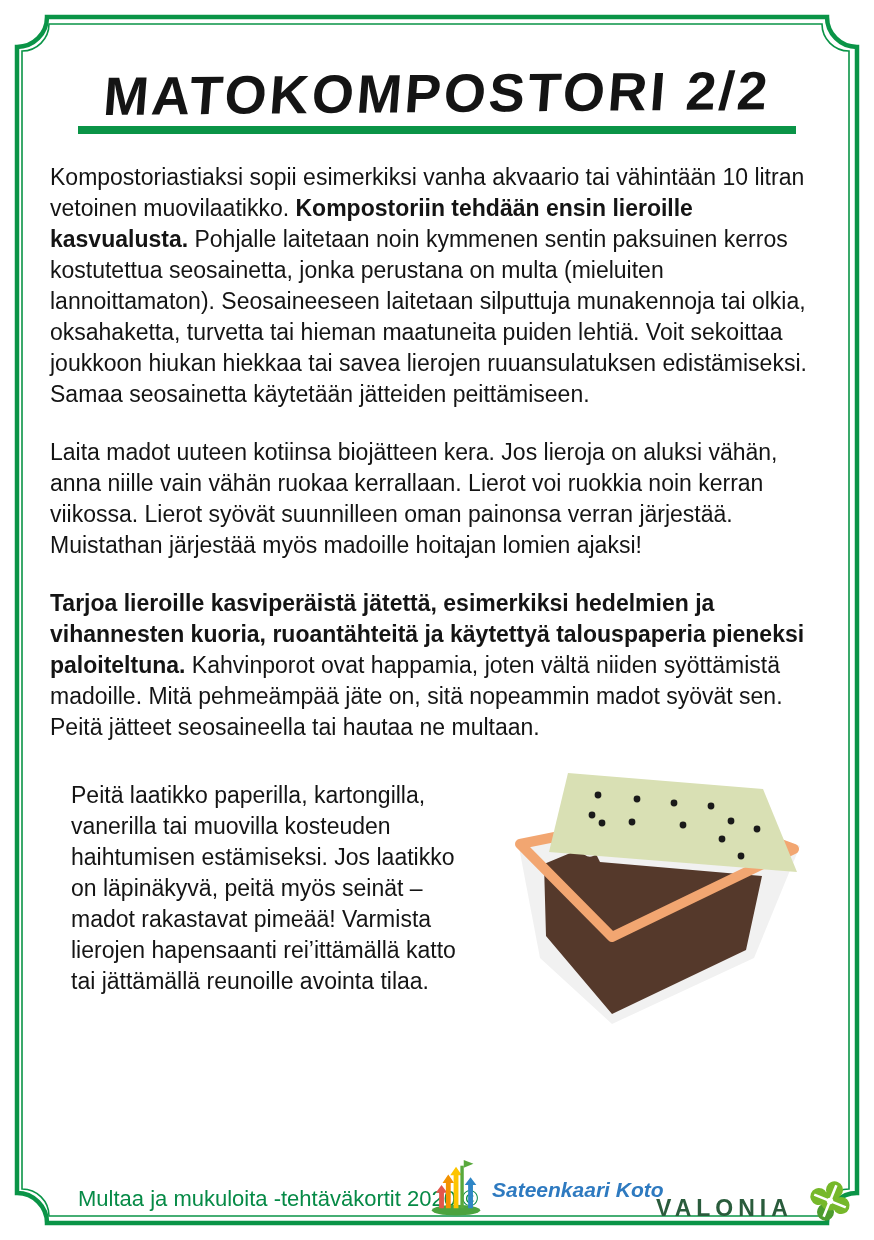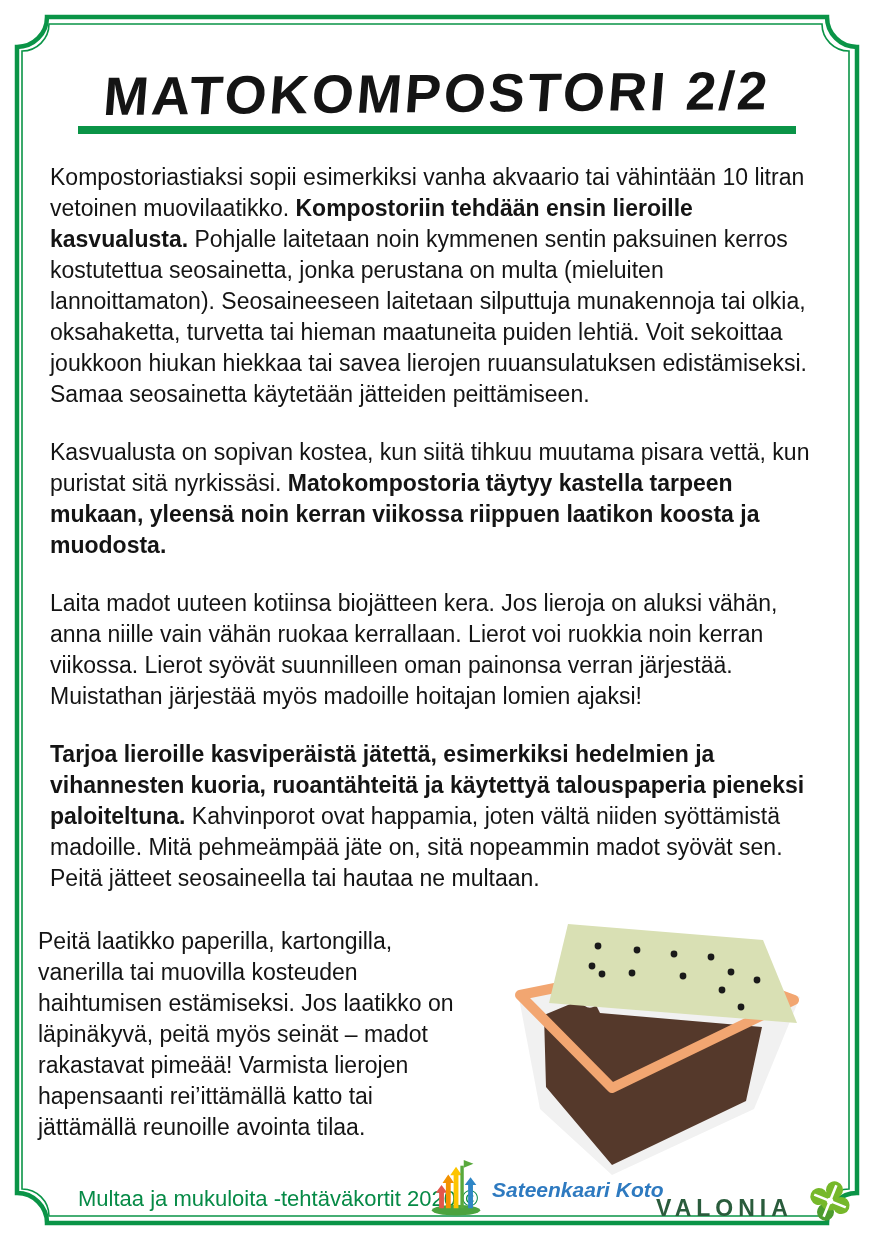--- a/index.html
+++ b/index.html
@@ -22,21 +22,21 @@
   }
   .title-underline{
     width:718px;height:8px;margin:2px auto 0 auto;
     background:var(--accent-green,#0a9447);
   }
   .paragraphs{margin:28px 46px 0 50px;}
   .paragraphs p, .bottom-row p{
     margin:0 0 27px 0;
     font-size:23px;line-height:31px;color:#141414;
   }
-  .bottom-row{margin:0 40px 0 38px;display:flex;align-items:center;}
+  .bottom-row{margin:0 40px 0 71px;display:flex;align-items:flex-end;}
   .bottom-row .last-par{width:462px;}
   .illustration{flex:0 0 auto;margin-left:8px;margin-top:-18px;}
   .footer-credit{
     position:absolute;left:78px;top:1186px;
     font-size:22px;color:var(--footer-text-green,#068a46);
   }
   .sateenkaari-logo{position:absolute;left:428px;top:1156px;display:flex;align-items:flex-end;}
   .sateenkaari-label{
     font-size:21px;font-weight:bold;font-style:italic;
     color:var(--sateenkaari-blue,#2e7ac0);
@@ -59,21 +59,20 @@
 
 <div class="content">
 
   <div class="title-wrap">
     <div class="page-title">MATOKOMPOSTORI 2/2</div>
     <div class="title-underline"></div>
   </div>
 
   <div class="paragraphs">
     <p><span>Kompostoriastiaksi sopii esimerkiksi vanha akvaario tai vähintään 10 litran vetoinen muovilaatikko. </span><b>Kompostoriin tehdään ensin lieroille kasvualusta. </b><span>Pohjalle laitetaan noin kymmenen sentin paksuinen kerros kostutettua seosainetta, jonka perustana on multa (mieluiten lannoittamaton). Seosaineeseen laitetaan silputtuja munakennoja tai olkia, oksahaketta, turvetta tai hieman maatuneita puiden lehtiä. Voit sekoittaa joukkoon hiukan hiekkaa tai savea lierojen ruuansulatuksen edistämiseksi. Samaa seosainetta käytetään jätteiden peittämiseen.</span></p>
-    <p><span>Kasvualusta on sopivan kostea, kun siitä tihkuu muutama pisara vettä, kun puristat sitä nyrkissäsi. </span><b>Matokompostoria täytyy kastella tarpeen mukaan, yleensä noin kerran viikossa riippuen laatikon koosta ja muodosta.</b></p>
     <p><span>Laita madot uuteen kotiinsa biojätteen kera. Jos lieroja on aluksi vähän, anna niille vain vähän ruokaa kerrallaan. Lierot voi ruokkia noin kerran viikossa. Lierot syövät suunnilleen oman painonsa verran järjestää. Muistathan järjestää myös madoille hoitajan lomien ajaksi!</span></p>
     <p><b>Tarjoa lieroille kasviperäistä jätettä, esimerkiksi hedelmien ja vihannesten kuoria, ruoantähteitä ja käytettyä talouspaperia pieneksi paloiteltuna. </b><span>Kahvinporot ovat happamia, joten vältä niiden syöttämistä madoille. Mitä pehmeämpää jäte on, sitä nopeammin madot syövät sen. Peitä jätteet seosaineella tai hautaa ne multaan.</span></p>
   </div>
 
   <div class="bottom-row">
     <p class="last-par"><span>Peitä laatikko paperilla, kartongilla, vanerilla tai muovilla kosteuden haihtumisen estämiseksi. Jos laatikko on läpinäkyvä, peitä myös seinät – madot rakastavat pimeää! Varmista lierojen hapensaanti rei’ittämällä katto tai jättämällä reunoille avointa tilaa.</span></p>
 
     <svg class="illustration" width="350" height="272" viewBox="0 0 350 272" xmlns="http://www.w3.org/2000/svg">
 
       <polygon points="34,90 200,54 316,94 270,206 128,272 56,206" style="fill:var(--box-gray,#f1f1f1)"></polygon>

